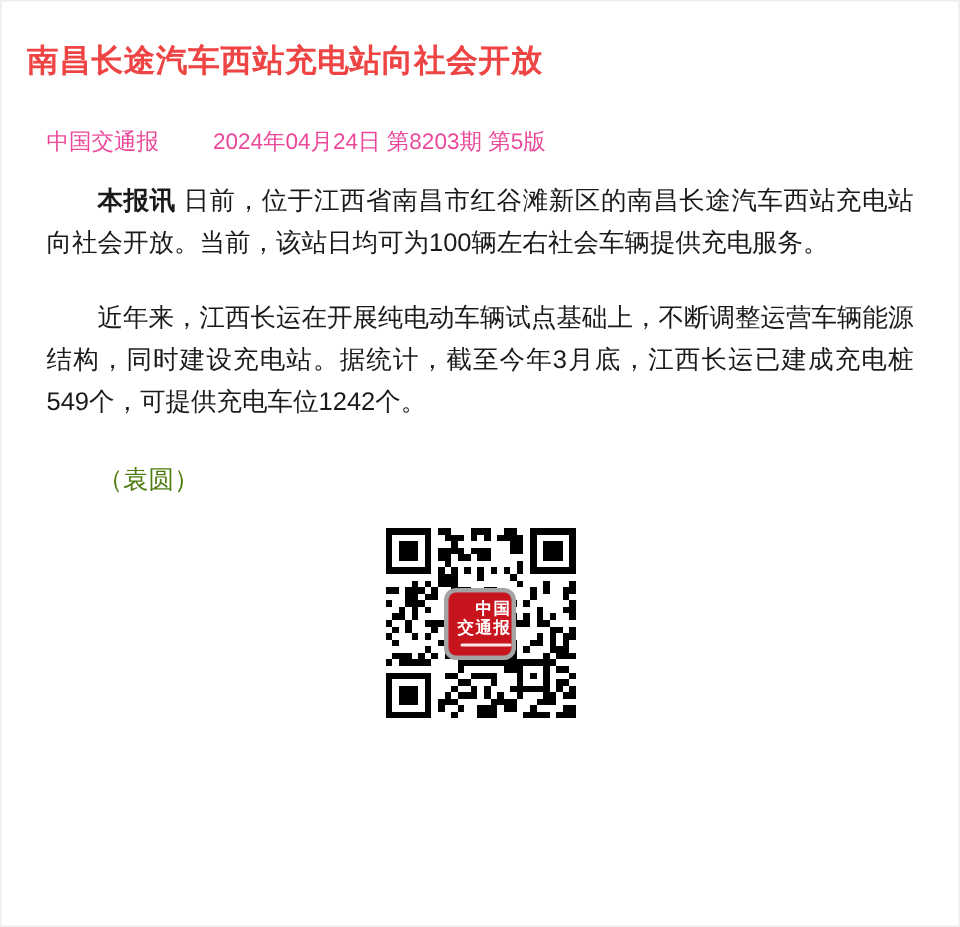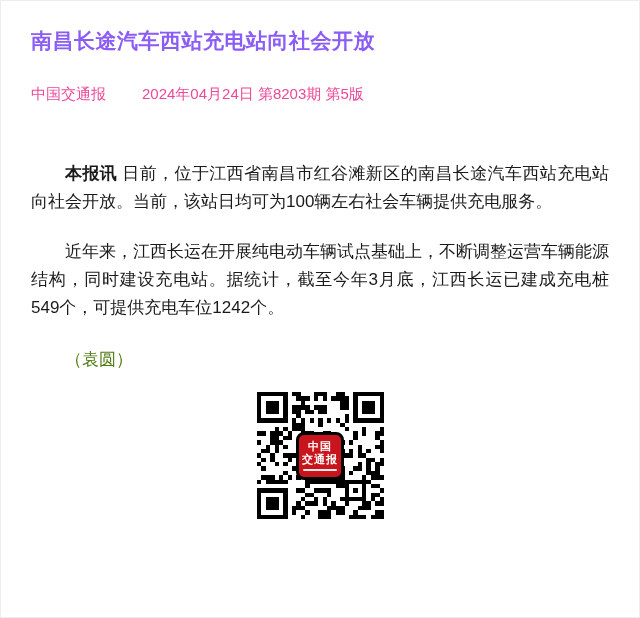--- a/index.html
+++ b/index.html
@@ -6,43 +6,43 @@
   body { font-family: "Liberation Sans", "DejaVu Sans", sans-serif; }
   .page {
     position: relative;
     width: 638px;
     height: 616px;
     border: 1px solid #ededed;
     background: #fff;
     overflow: hidden;
   }
   .article-title {
-    margin: 28px 30px 0 30px;
+    margin: 28px 30px 0 17px;
     font-size: 21px;
     line-height: 24px;
     font-weight: bold;
-    color: #8b5cf6;
+    color: #ef4444;
     letter-spacing: 0.5px;
   }
   .meta-row {
     margin: 32px 30px 0 30px;
     font-size: 15px;
     color: #ec4899;
   }
   .meta-row .source { margin-right: 36px; }
   .article-body { margin: 0 30px; }
   .article-body p {
     margin: 22px 0 0 0;
     font-size: 17px;
     line-height: 28px;
     color: #1a1a1a;
     text-indent: 2em;
     text-align: justify;
   }
-  .article-body p.first { margin-top: 56px; }
+  .article-body p.first { margin-top: 16px; }
   .article-body p b { font-weight: bold; }
   .byline {
     margin: 24px 30px 0 30px;
     font-size: 17px;
     line-height: 28px;
     color: #4d7c0f;
     text-indent: 2em;
   }
   .qr-row {
     margin-top: 18px;
@@ -55,25 +55,25 @@
     height: 127px;
   }
   .qr-wrap svg { display: block; width: 127px; height: 127px; }
   .qr-logo {
     position: absolute;
     left: 50%;
     top: 50%;
     transform: translate(-50%, -50%);
     width: 42px;
     height: 42px;
-    border: 3px solid #000000;
+    border: 3px solid #a3a3a3;
     border-radius: 8px;
     display: flex;
     flex-direction: column;
-    align-items: center;
+    align-items: flex-end;
     justify-content: center;
     color: #ffffff;
     font-weight: bold;
     font-size: 11px;
     line-height: 13px;
     letter-spacing: 1px;
   }
   .qr-logo .tagline-bar {
     width: 80%;
     height: 2px;

